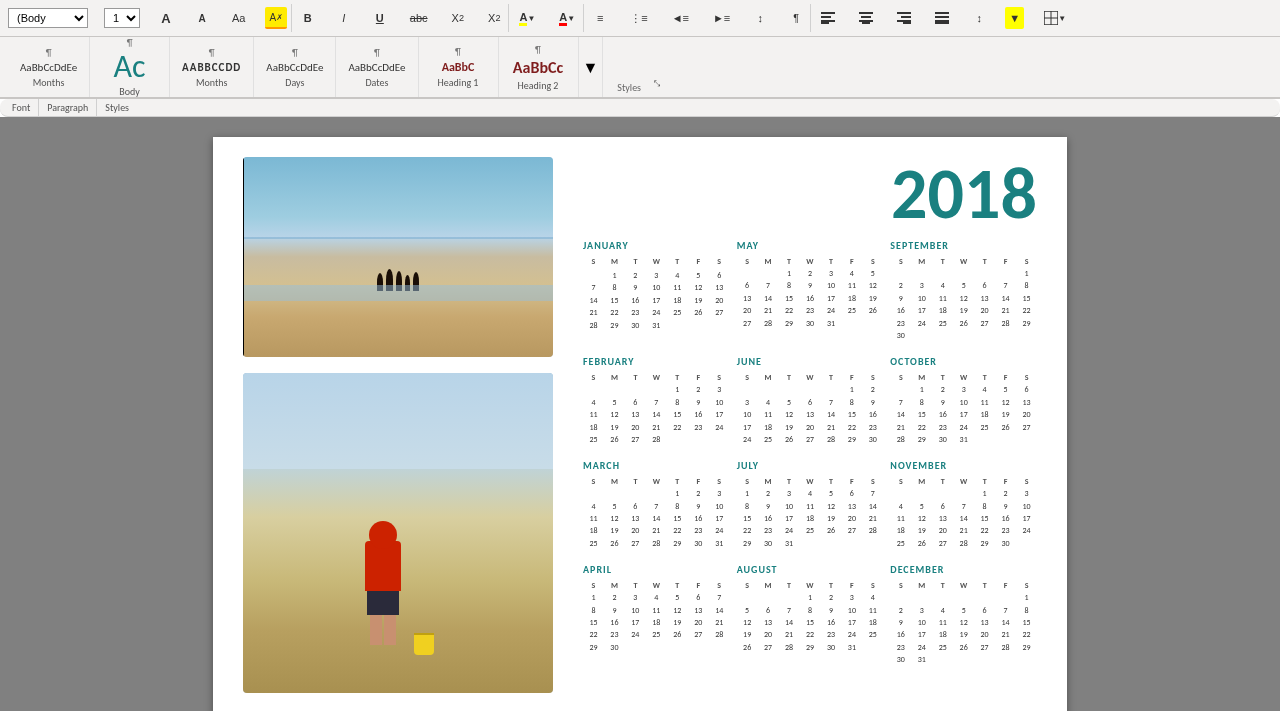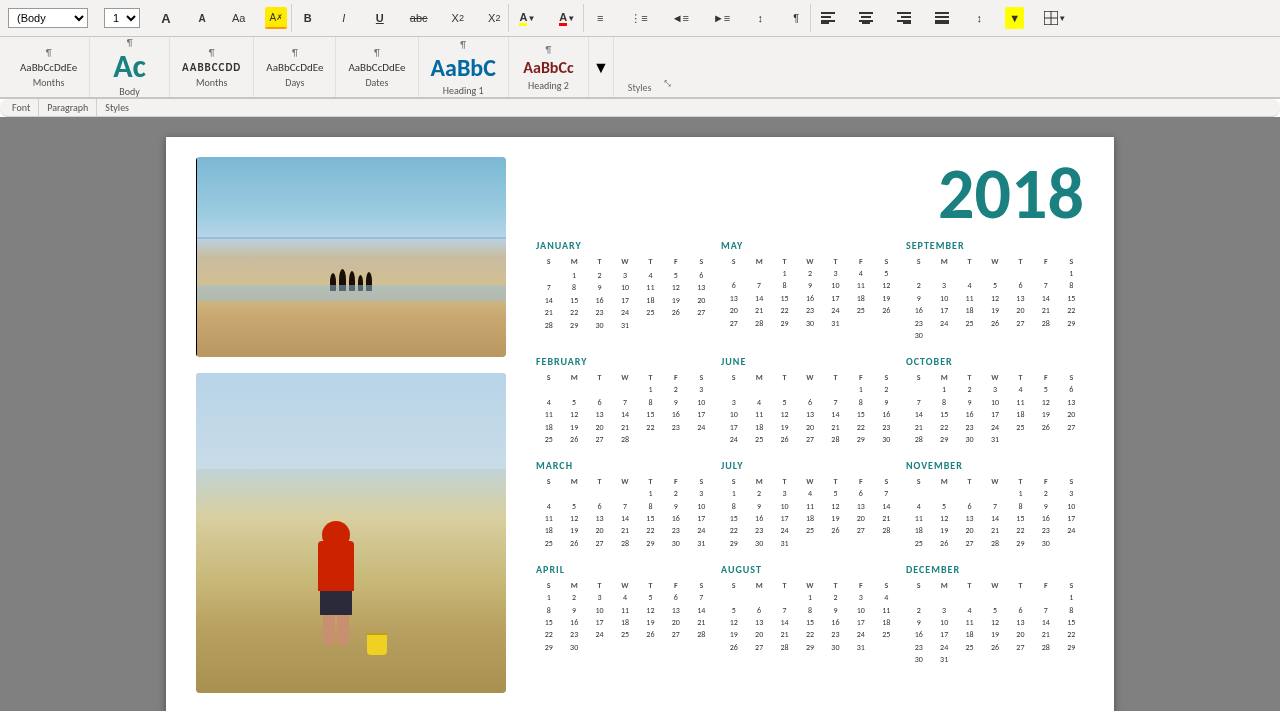--- a/index.html
+++ b/index.html
@@ -103,21 +103,21 @@
     .document-area {
       background: #808080;
       padding: 20px;
       height: calc(720px - 126px);
       overflow: hidden;
       display: flex;
       justify-content: center;
     }
     .page {
       background: white;
-      width: 948px;
+      width: 854px;
       min-height: 580px;
       padding: 20px 30px;
       display: flex;
       gap: 30px;
       box-shadow: 0 2px 8px rgba(0,0,0,0.4);
     }
     
     .photos-col {
       width: 310px;
       flex-shrink: 0;
@@ -283,21 +283,21 @@
 <div class="ribbon-styles">
 
   <div class="style-item">
     <span class="style-icon">¶</span>
     <span class="style-preview" style="font-size:11px;">AaBbCcDdEe</span>
     <span class="style-name">Months</span>
   </div>
 
   <div class="style-item">
     <span class="style-icon">¶</span>
-    <span class="style-preview" style="font-size:32px;color:#1a8080;font-weight:bold;line-height:1;">Ac</span>
+    <span class="style-preview" style="font-size:32px;color:#1a8080;font-weight:normal;line-height:1;">Ac</span>
     <span class="style-name">Body</span>
   </div>
 
   <div class="style-item">
     <span class="style-icon">¶</span>
     <span class="style-preview" style="font-size:11px;letter-spacing:1px;font-weight:600;">AABBCCDD</span>
     <span class="style-name">Months</span>
   </div>
 
   <div class="style-item">
@@ -307,21 +307,21 @@
   </div>
 
   <div class="style-item">
     <span class="style-icon">¶</span>
     <span class="style-preview" style="font-size:11px;">AaBbCcDdEe</span>
     <span class="style-name">Dates</span>
   </div>
 
   <div class="style-item">
     <span class="style-icon">¶</span>
-    <span class="style-preview" style="font-size:24px;color:#0369a1;font-weight:bold;">AaBbC</span>
+    <span class="style-preview" style="font-size:12px;color:#7f1d1d;font-weight:bold;">AaBbC</span>
     <span class="style-name">Heading 1</span>
   </div>
 
   <div class="style-item">
     <span class="style-icon">¶</span>
     <span class="style-preview" style="font-size:16px;color:#7f1d1d;font-weight:bold;">AaBbCc</span>
     <span class="style-name">Heading 2</span>
   </div>
 
   <div class="style-item" style="min-width:20px;padding:0 4px;">

